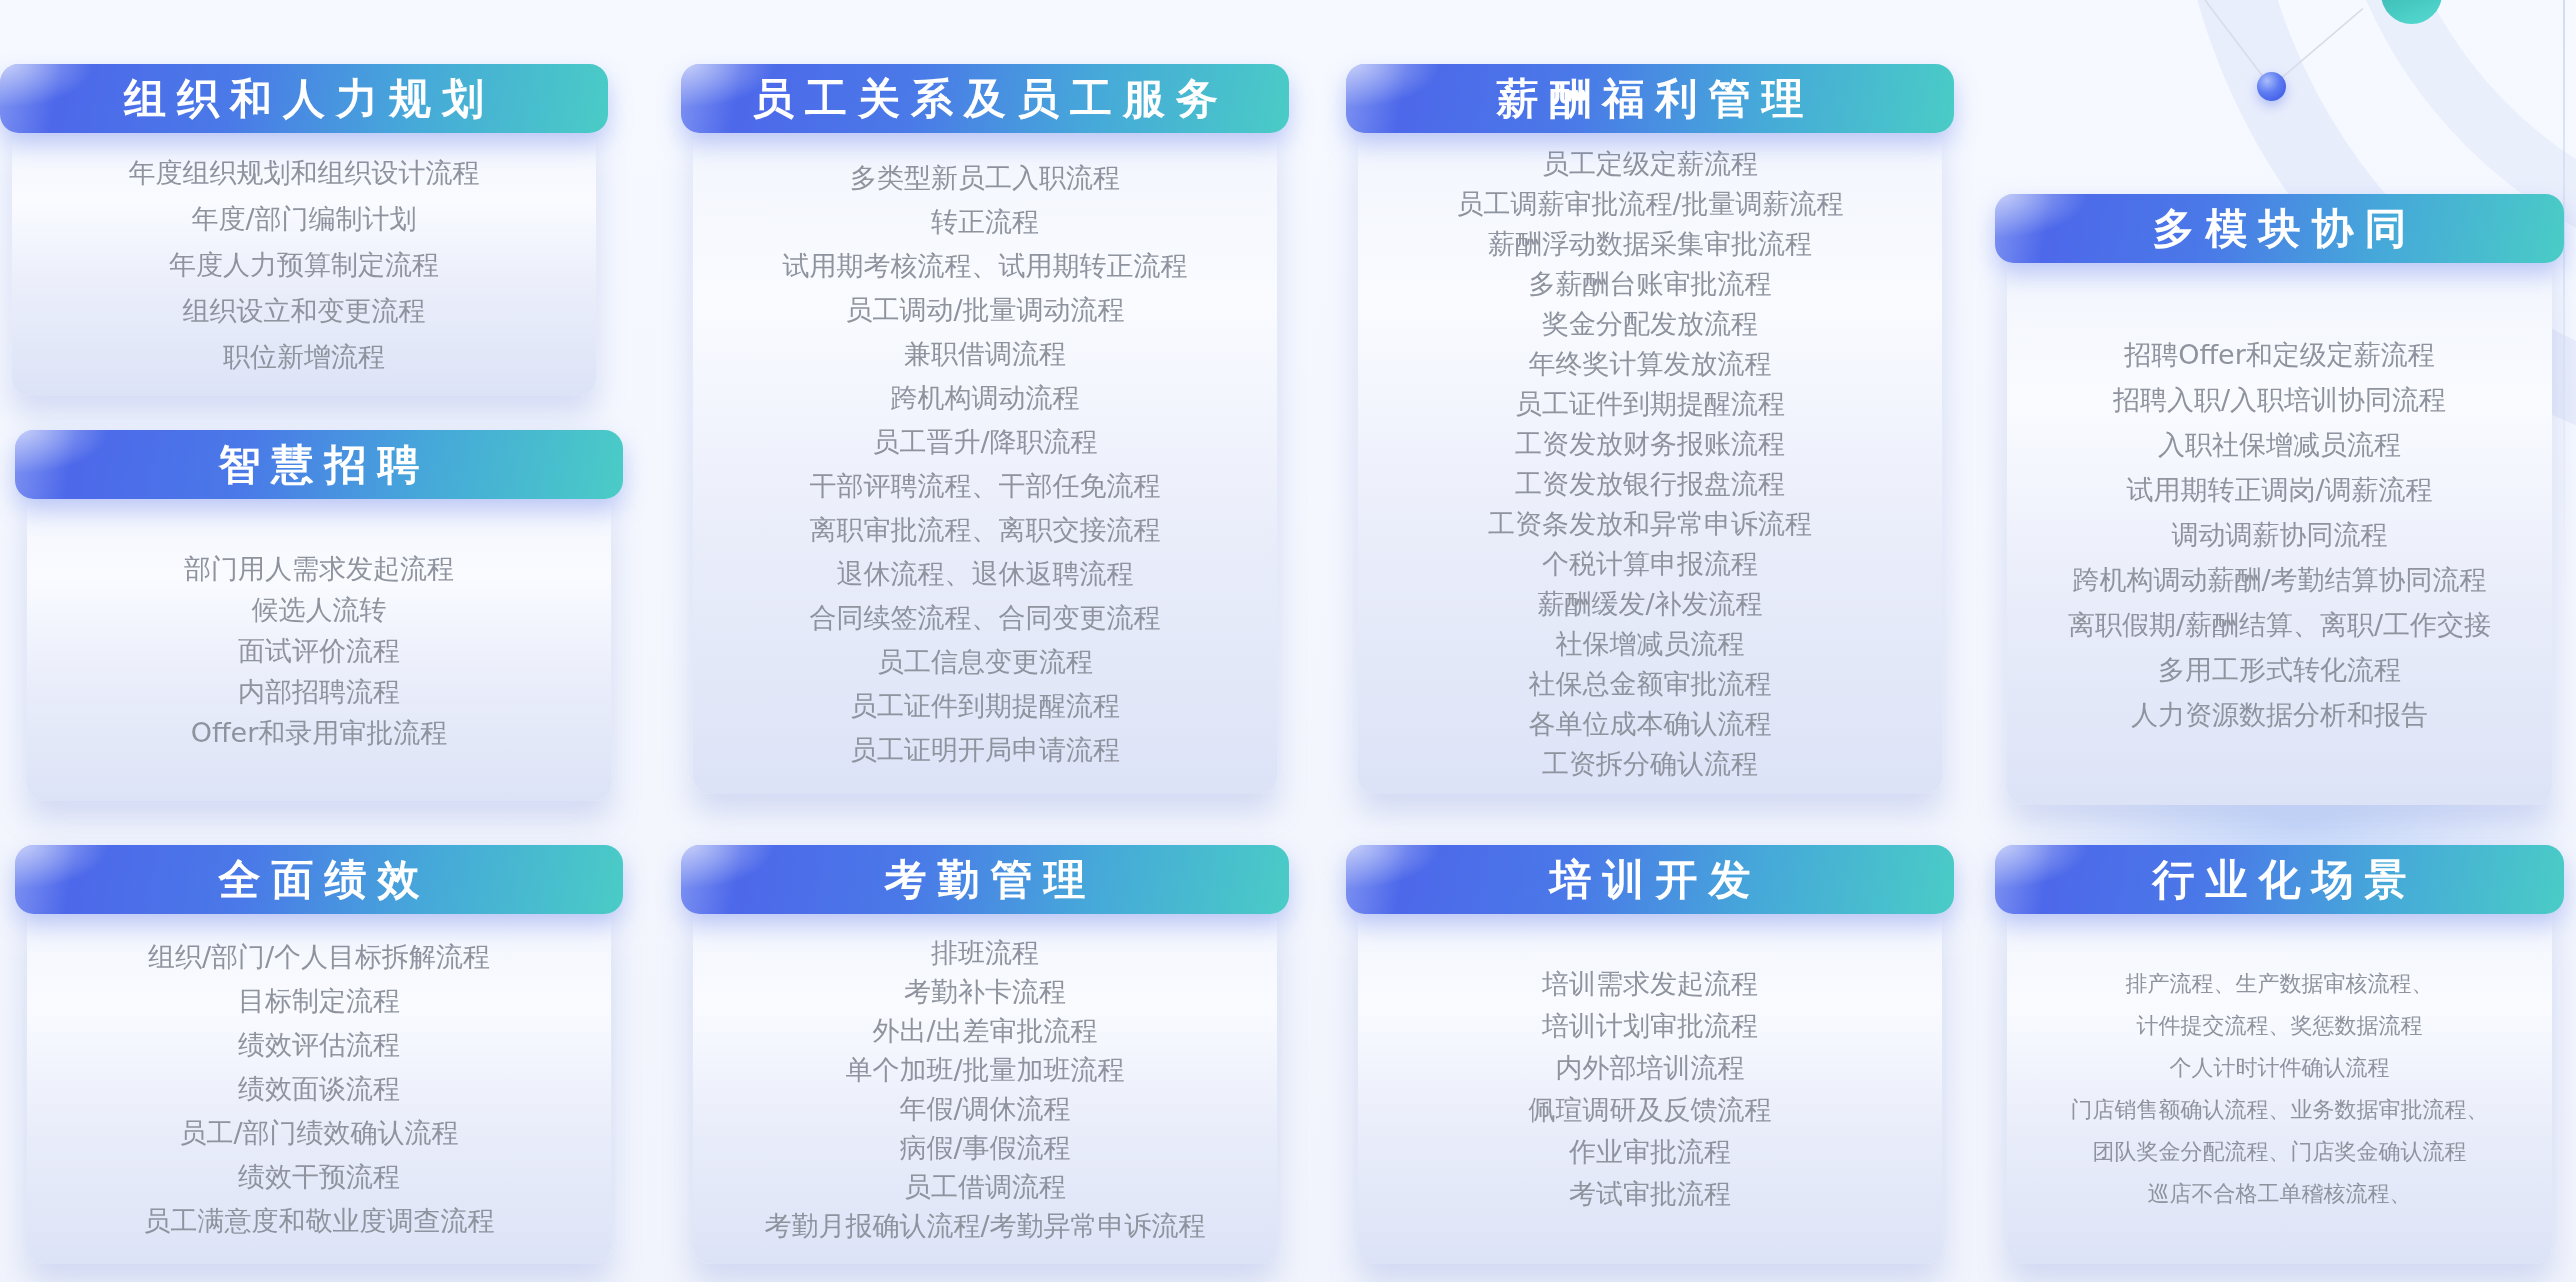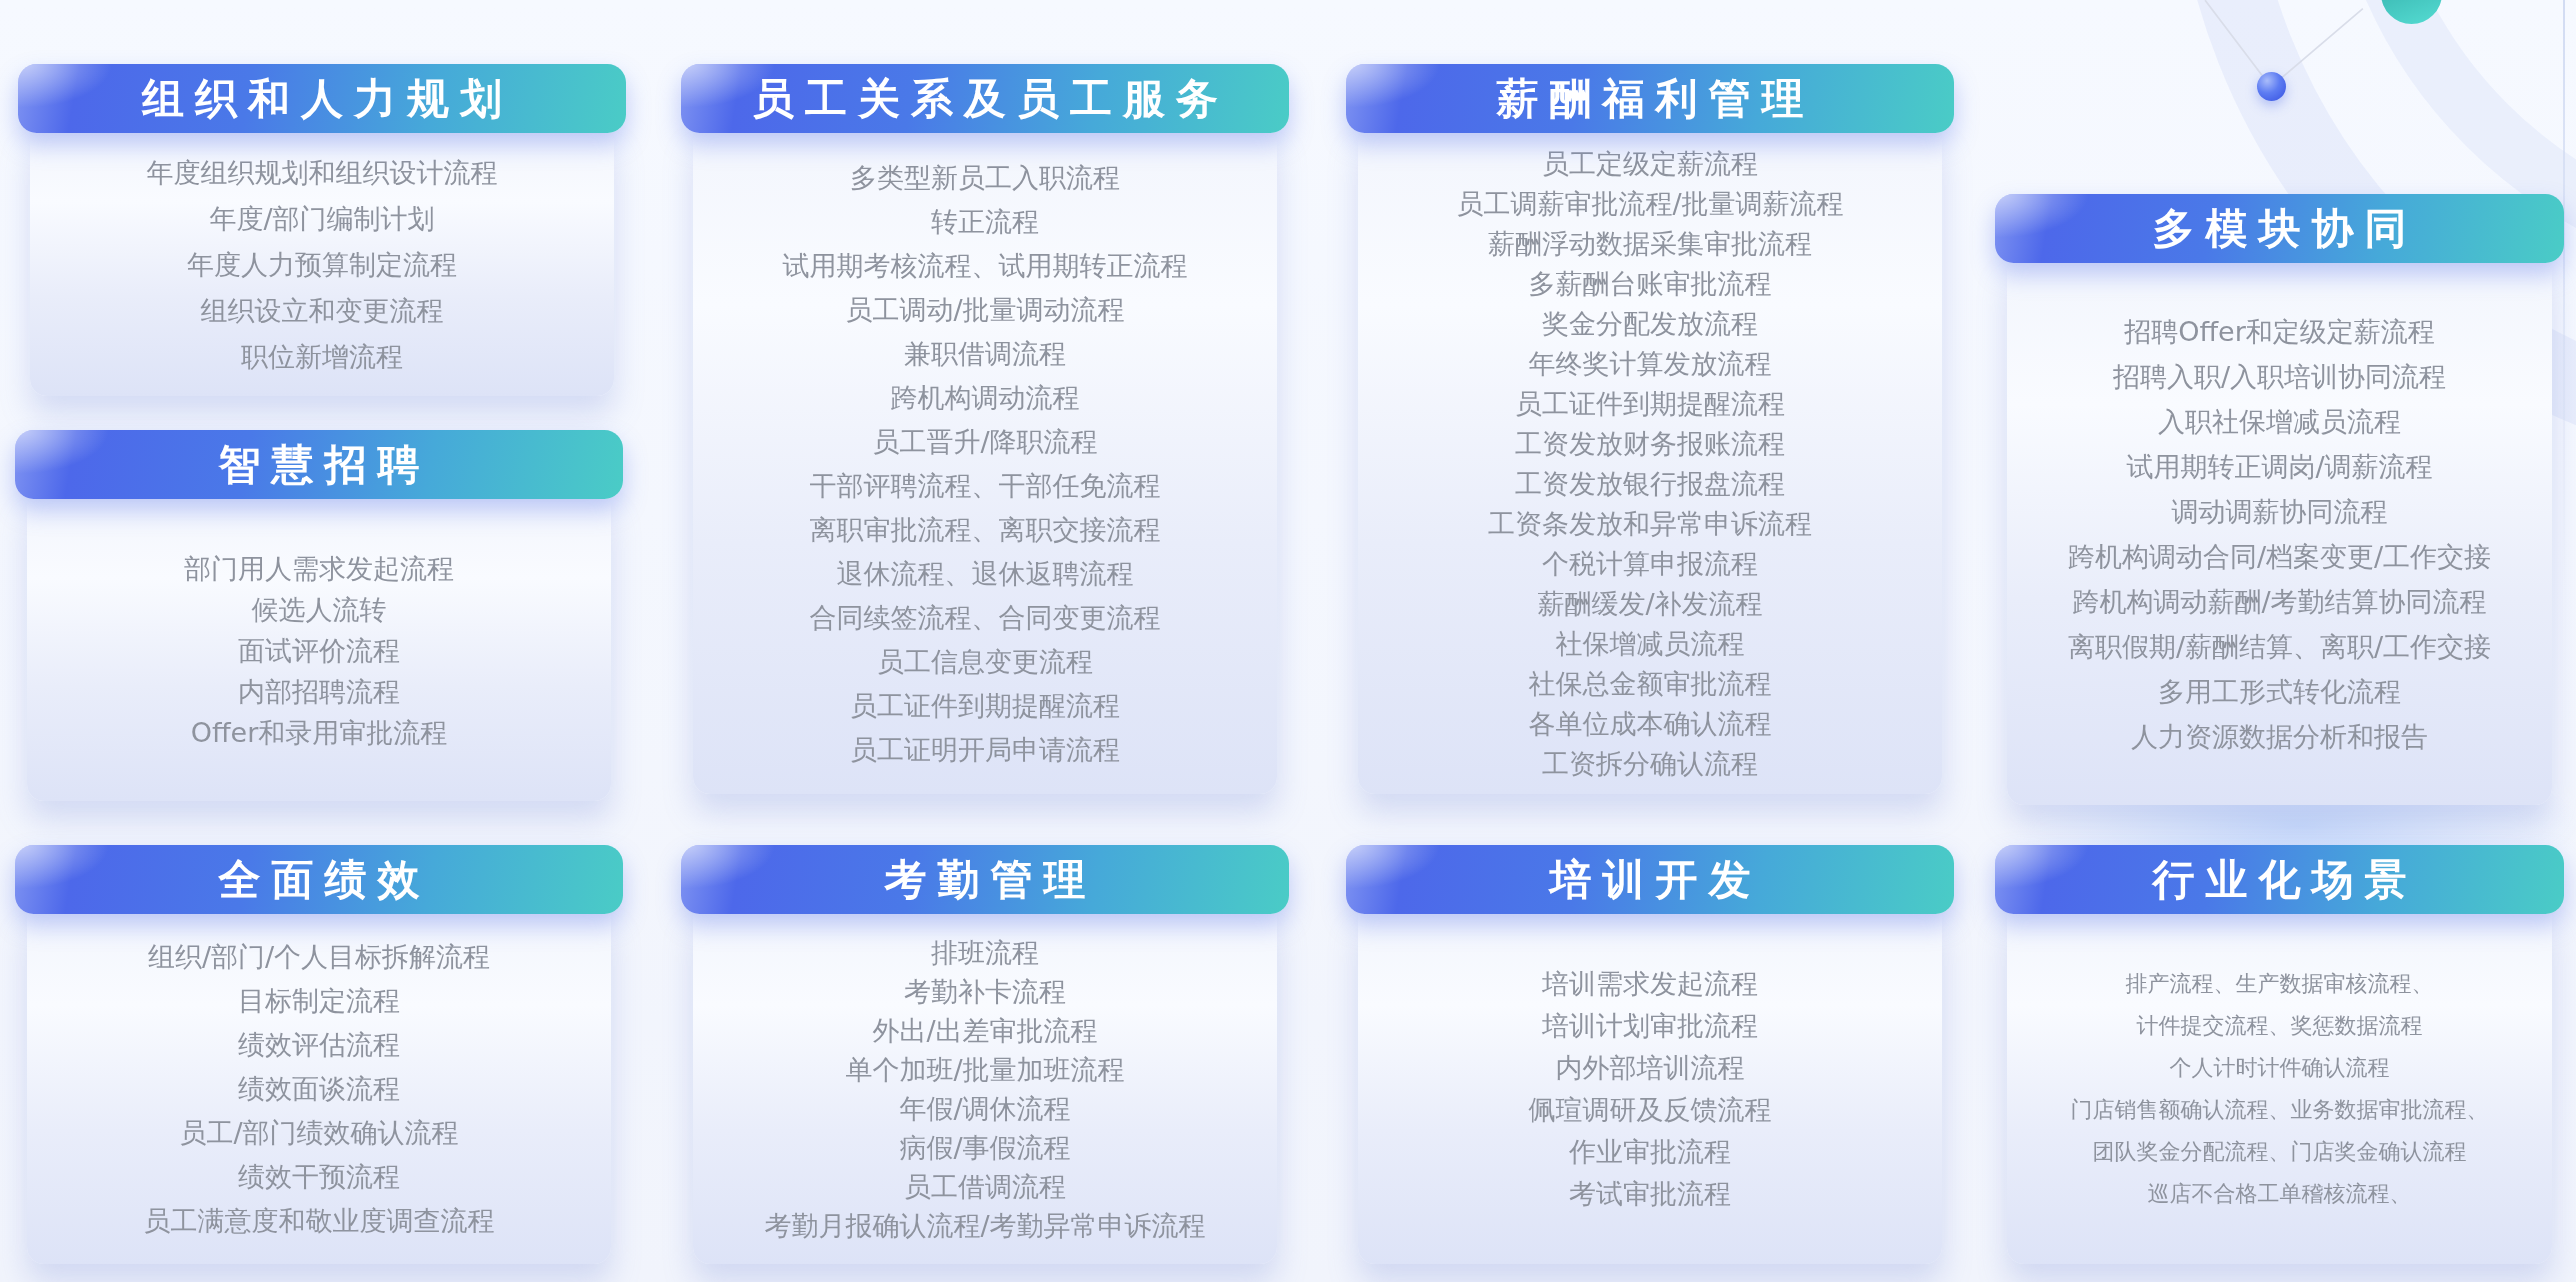--- a/index.html
+++ b/index.html
@@ -50,21 +50,21 @@
     border-radius:0 0 17px 17px;
     background:linear-gradient(180deg,#f3f6fd 0%,#f9fbff 26%,#e9edfa 62%,#dde3f7 100%);
     box-shadow:0 18.5px 30px rgba(128,148,218,.28);
     display:flex;flex-direction:column;align-items:center;justify-content:center;
   }
   .card-body ul{
     list-style:none;margin:0;padding:0;width:100%;
     text-align:center;color:#8e939e;font-size:27px;line-height:44px;
   }
   
-  #card-org      {left:18px;  top:64px;  width:608px;}  #card-org      .card-body{height:263px;} #card-org ul{line-height:46px;}
+  #card-org      {left:0;  top:64px;  width:608px;}  #card-org      .card-body{height:263px;} #card-org ul{line-height:46px;}
   #card-recruit  {left:15px;  top:430px; width:608px;}  #card-recruit  .card-body{height:302px;} #card-recruit ul{line-height:41px;}
   #card-employee {left:681px; top:64px;  width:608px;}  #card-employee .card-body{height:661px;} #card-employee ul{line-height:44px;}
   #card-comp     {left:1346px;top:64px;  width:608px;}  #card-comp     .card-body{height:661px;} #card-comp ul{line-height:40px;font-size:27px;}
   #card-multi    {left:1995px;top:194px; width:569px;}  #card-multi    .card-body{height:542px;} #card-multi ul{line-height:45px;}
   #card-perf     {left:15px;  top:845px;width:608px;}  #card-perf     .card-body{height:350px;align-items:center;} #card-perf ul{line-height:44px;}
   #card-att      {left:681px; top:845px;width:608px;}  #card-att      .card-body{height:350px;} #card-att ul{line-height:39px;}
   #card-train    {left:1346px;top:845px;width:608px;}  #card-train    .card-body{height:350px;} #card-train ul{line-height:42px;}
   #card-industry {left:1995px;top:845px;width:569px;}  #card-industry .card-body{height:350px;} #card-industry ul{line-height:42px;font-size:22px;}
 </style>
 </head>
@@ -164,21 +164,20 @@
   <div class="card-header">
       <span>多模块协同</span>
     </div>
   <div class="card-body">
       <ul>
         <li>招聘Offer和定级定薪流程</li>
         <li>招聘入职/入职培训协同流程</li>
         <li>入职社保增减员流程</li>
         <li>试用期转正调岗/调薪流程</li>
         <li>调动调薪协同流程</li>
-        <li>跨机构调动合同/档案变更/工作交接</li>
         <li>跨机构调动薪酬/考勤结算协同流程</li>
         <li>离职假期/薪酬结算、离职/工作交接</li>
         <li>多用工形式转化流程</li>
         <li>人力资源数据分析和报告</li>
       </ul>
     </div>
 </div>
 
 <div class="card" id="card-perf">
   <div class="card-header">

